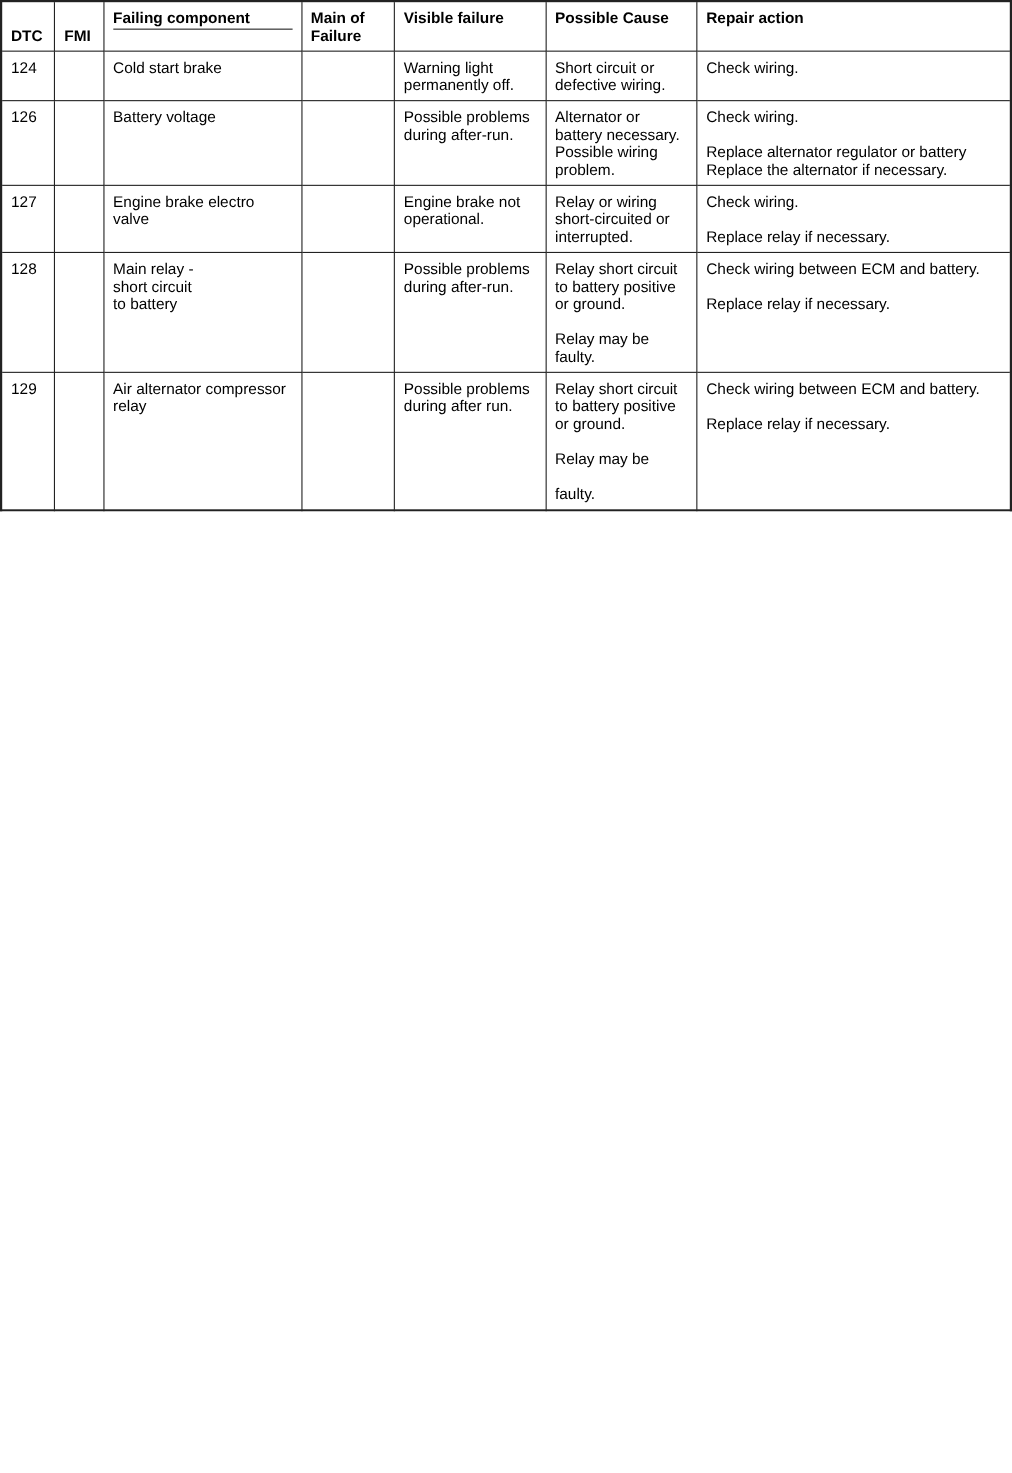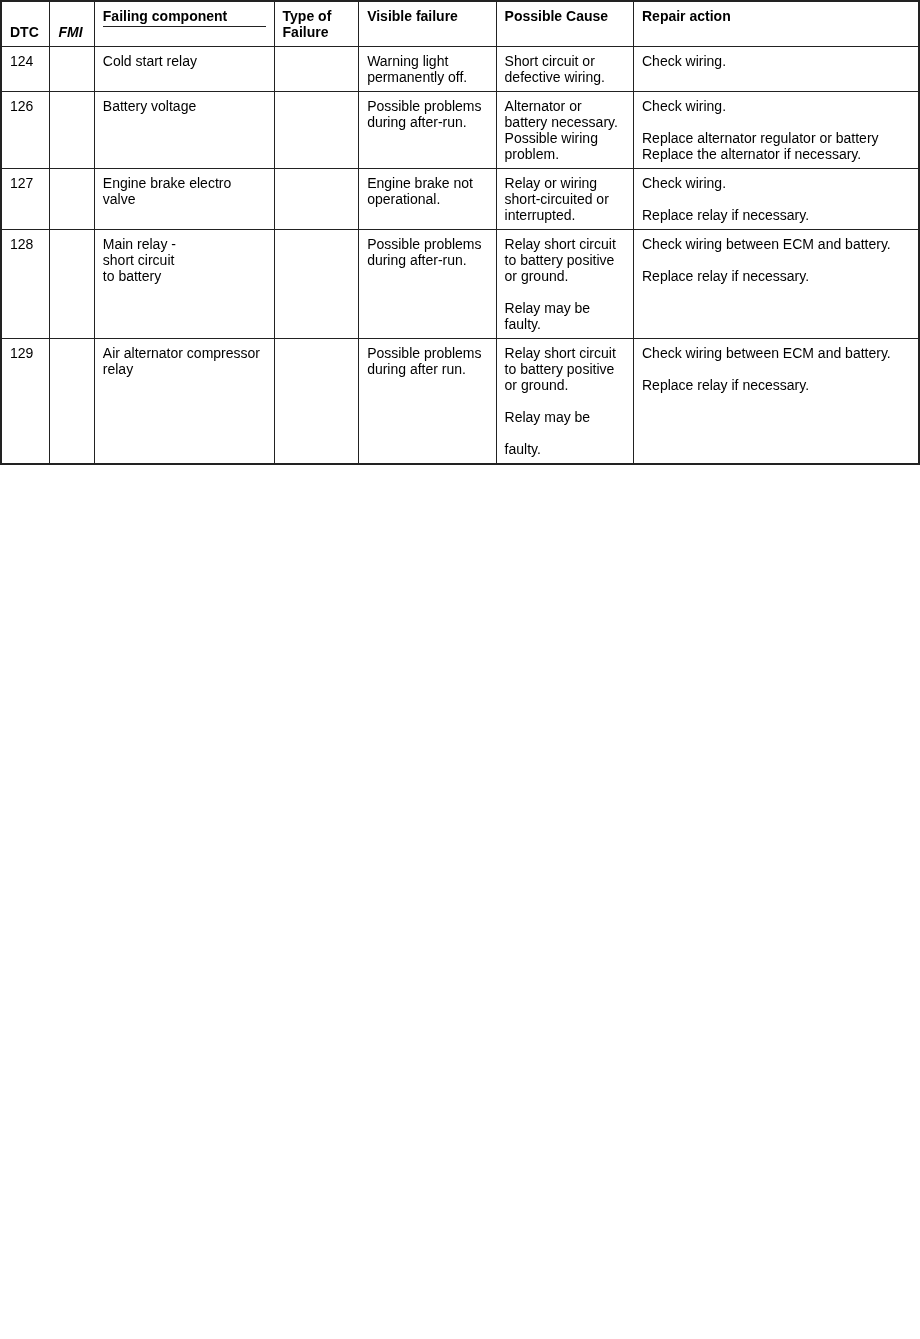--- a/index.html
+++ b/index.html
@@ -18,21 +18,21 @@
       border: 1.5px solid #222;
       padding: 6px 8px;
       vertical-align: top;
     }
     th {
       font-weight: bold;
       text-align: left;
       background: #fff;
     }
     .col-dtc { width: 42px; }
-    .col-fmi { width: 42px; font-style: italic; }
+    .col-fmi { width: 42px; }
     .col-failing { width: 170px; margin-left: 39px; }
     .col-type { width: 80px; }
     .col-visible { width: 130px; }
     .col-possible { width: 130px; }
     .col-repair { width: 270px; }
     .double-header-top {
       border-bottom: 1.5px solid #222;
       font-weight: bold;
     }
     .th-dtc-fmi {
@@ -49,38 +49,38 @@
       <th class="col-dtc th-dtc-fmi">
         <span>DTC</span>
       </th>
       <th class="col-fmi th-dtc-fmi">
         <span>FMI</span>
       </th>
       <th class="col-failing">
         <div class="double-header-top" style="padding-bottom:2px;">Failing component</div>
       </th>
       <th class="col-type">
-        <span>Type of Failure</span>
+        <span>Main of Failure</span>
       </th>
       <th class="col-visible">
         <span>Visible failure</span>
       </th>
       <th class="col-possible">
         <span>Possible Cause</span>
       </th>
       <th class="col-repair">
         <span>Repair action</span>
       </th>
     </tr>
   </thead>
   <tbody id="table-body">
       <tr>
         <td class="col-dtc">124</td>
         <td class="col-fmi"></td>
-        <td class="col-failing">Cold start relay</td>
+        <td class="col-failing">Cold start brake</td>
         <td class="col-type"></td>
         <td class="col-visible">Warning light permanently off.</td>
         <td class="col-possible">Short circuit or defective wiring.</td>
         <td class="col-repair">Check wiring.</td>
       </tr>
       <tr>
         <td class="col-dtc">126</td>
         <td class="col-fmi"></td>
         <td class="col-failing">Battery voltage</td>
         <td class="col-type"></td>

